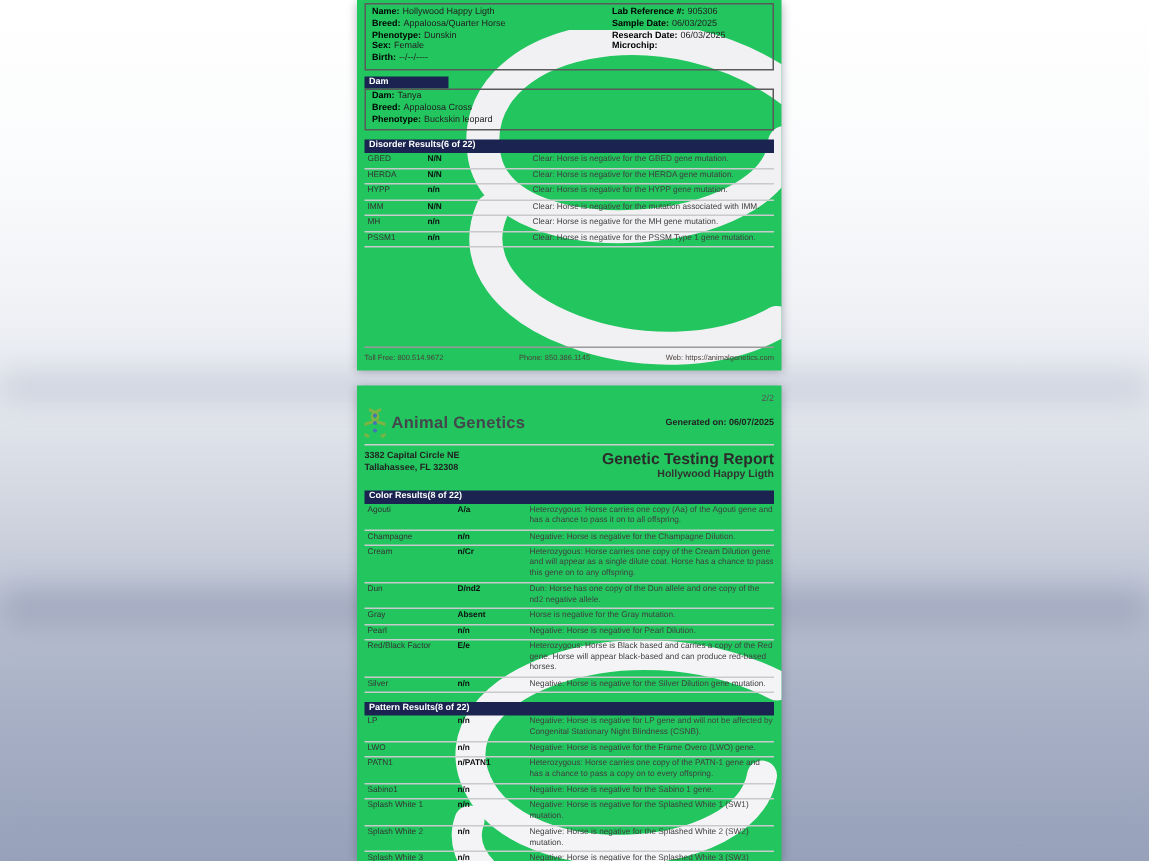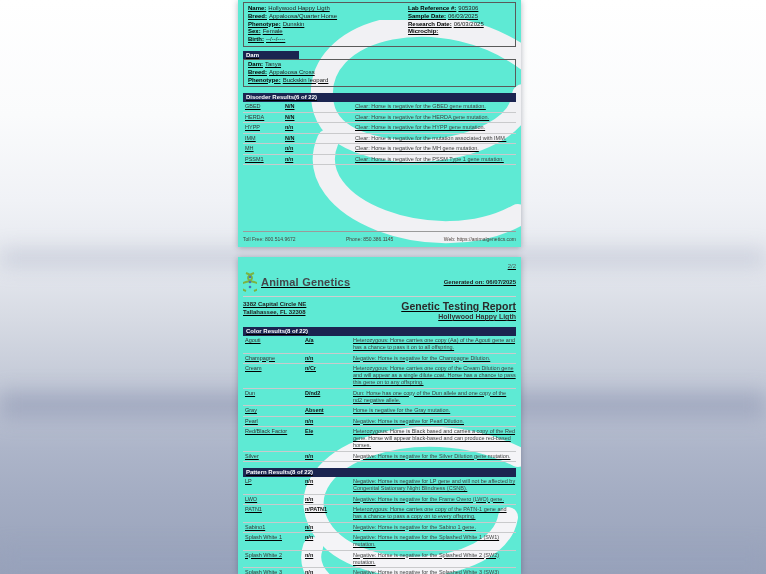--- a/index.html
+++ b/index.html
@@ -7,21 +7,21 @@
     width:766px;height:574px;overflow:hidden;position:relative;
     font-family:"Liberation Sans", sans-serif;
     background:linear-gradient(180deg,#ffffff 0%,#fafbfc 20%,#f0f2f6 35%,#e2e5ec 48%,#d6dae3 56%,#c3c9d7 67%,#adb5c9 78%,#a4adc3 86%,#98a2ba 100%);
   }
   .blur-band{position:absolute;left:0;right:0;filter:blur(10px);pointer-events:none;}
   .band1{top:250px;height:16px;background:rgba(150,158,182,.35);}
   .band2{top:392px;height:26px;background:rgba(130,140,170,.45);}
   .band3{top:548px;height:22px;background:rgba(150,160,190,.35);}
 
   .doc{position:absolute;left:238px;top:0;width:283px;}
-  .page{background:#5eead4;box-shadow:0 1px 6px rgba(40,45,70,.35);position:relative;overflow:hidden;text-decoration:underline;}
+  .page{background:#22c55e;box-shadow:0 1px 6px rgba(40,45,70,.35);position:relative;overflow:hidden;}
   .page1{height:247px;padding:2px 5px 0;box-sizing:border-box;}
   .page-gap{height:10px;}
   .page2{height:317px;padding:6px 5px 0;box-sizing:border-box;}
 
   .wm{position:absolute;pointer-events:none;z-index:0;}
   .content{position:relative;z-index:1;}
 
   .info-box{border:1px solid #5a5a5a;display:flex;padding:2px 4px;background:transparent;}
   .info-col-l{width:160px;}
   .info-col-r{flex:1;}

